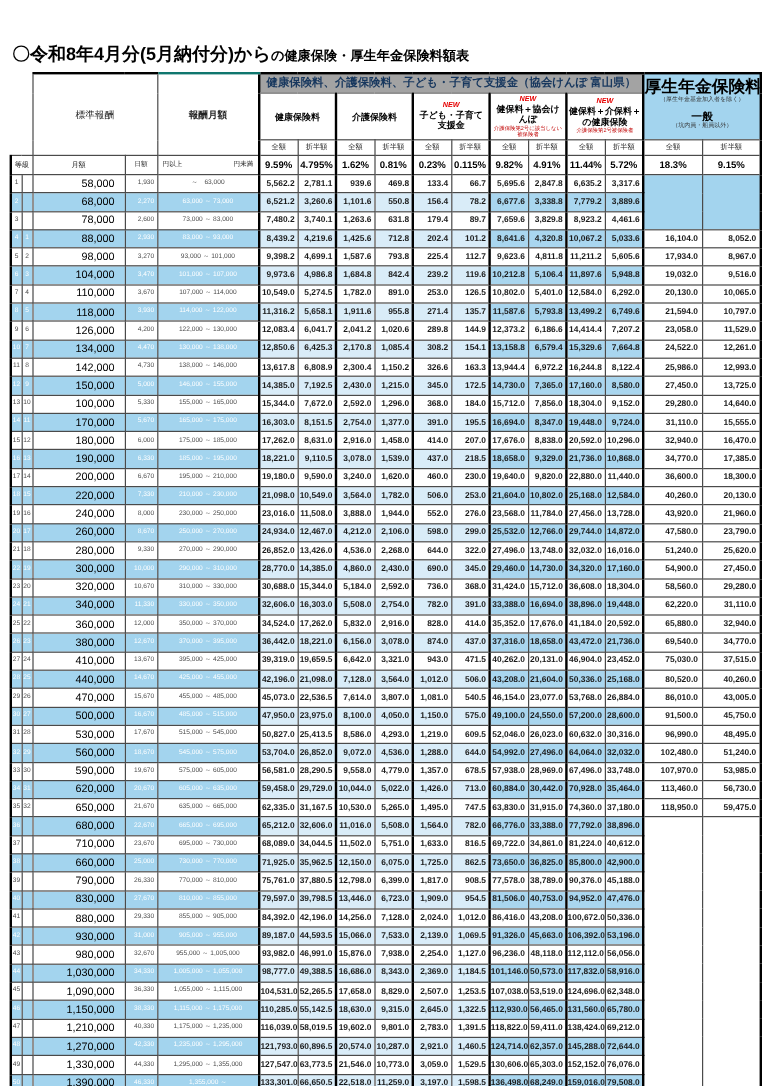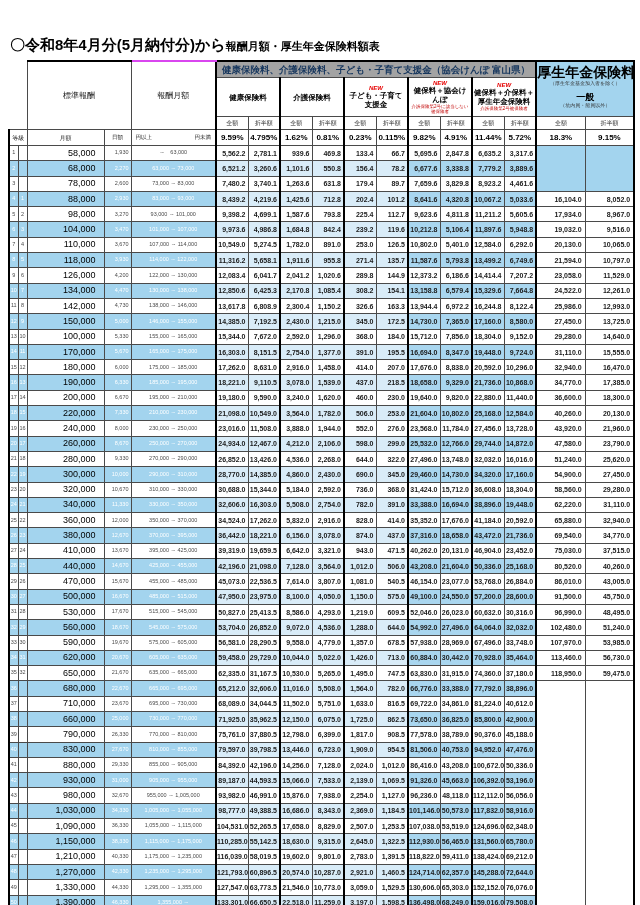--- a/index.html
+++ b/index.html
@@ -52,21 +52,21 @@
   tr.stripe td.c-g1,tr.stripe td.c-g2,tr.stripe td.c-mon,tr.stripe td.c-day,tr.stripe td.c-rng{background:#a3d4ee;}
   tr.stripe td.c-g1,tr.stripe td.c-g2,tr.stripe td.c-day,tr.stripe td.c-rng{color:#fff;}
   tr.stripe td.c-mon{color:#000;}
   tr.stripe td.c-p{background:#d9ecf8;}
   tr.stripe td.c-pb{background:#a9d6ef;}
   tbody tr:last-child td{border-bottom:2px solid #000;}
 </style>
 </head>
 <body>
 
-<div class="page-title"><span class="t-main">〇令和8年4月分(5月納付分)から</span><span class="t-sub">報酬月額・厚生年金保険料額表</span></div>
+<div class="page-title"><span class="t-main">〇令和8年4月分(5月納付分)から</span><span class="t-sub">の健康保険・厚生年金保険料額表</span></div>
 
 <table class="premium">
   <colgroup>
     <col style="width:9px">
       <col style="width:9px">
       <col style="width:77px">
       <col style="width:27px">
       <col style="width:85px">
     <col style="width:32px">
       <col style="width:32px">
@@ -78,21 +78,21 @@
       <col style="width:32px">
       <col style="width:32px">
       <col style="width:32px">
     <col style="width:49px">
       <col style="width:49px">
   </colgroup>
   <thead>
     <tr class="hb1">
       <th class="corner" colspan="2" rowspan="3"></th>
       <th class="std" colspan="2" rowspan="3" style="border-top:2px solid #000;">標準報酬</th>
-      <th class="rem" rowspan="3" style="border-top:2px solid #d946ef;">報酬月額</th>
+      <th class="rem" rowspan="3" style="border-top:2px solid #0f766e;font-weight:bold;">報酬月額</th>
       <th class="band gl" colspan="10">健康保険料、介護保険料、子ども・子育て支援金（協会けんぽ 富山県）</th>
       <th class="pen-h" colspan="2" rowspan="2">
         <div class="pen-title">厚生年金保険料</div>
         <div class="pen-note">（厚生年金基金加入者を除く）</div>
         <div class="pen-cat">一般</div>
         <div class="pen-cat-note">（坑内員・船員以外）</div>
       </th>
     </tr>
     <tr class="hb2">
       <th class="grp gl" colspan="2">
@@ -110,21 +110,21 @@
           <div class="glabel">子ども・子育て支援金</div>
           <div class="gsub"></div>
         </th>
       <th class="grp gl" colspan="2">
           <div class="new">NEW</div>
           <div class="glabel">健保料＋協会けんぽ</div>
           <div class="gsub">介護保険第2号に該当しない被保険者</div>
         </th>
       <th class="grp gl" colspan="2">
           <div class="new">NEW</div>
-          <div class="glabel">健保料＋介保料＋厚生年金保険料</div>
+          <div class="glabel">健保料＋介保料＋の健康保険</div>
           <div class="gsub">介護保険第2号被保険者</div>
         </th>
     </tr>
     <tr class="hb3">
       <th class="amt gl">全額</th>
       <th class="amt">折半額</th>
       <th class="amt gl">全額</th>
       <th class="amt">折半額</th>
       <th class="amt gl">全額</th>
       <th class="amt">折半額</th>

